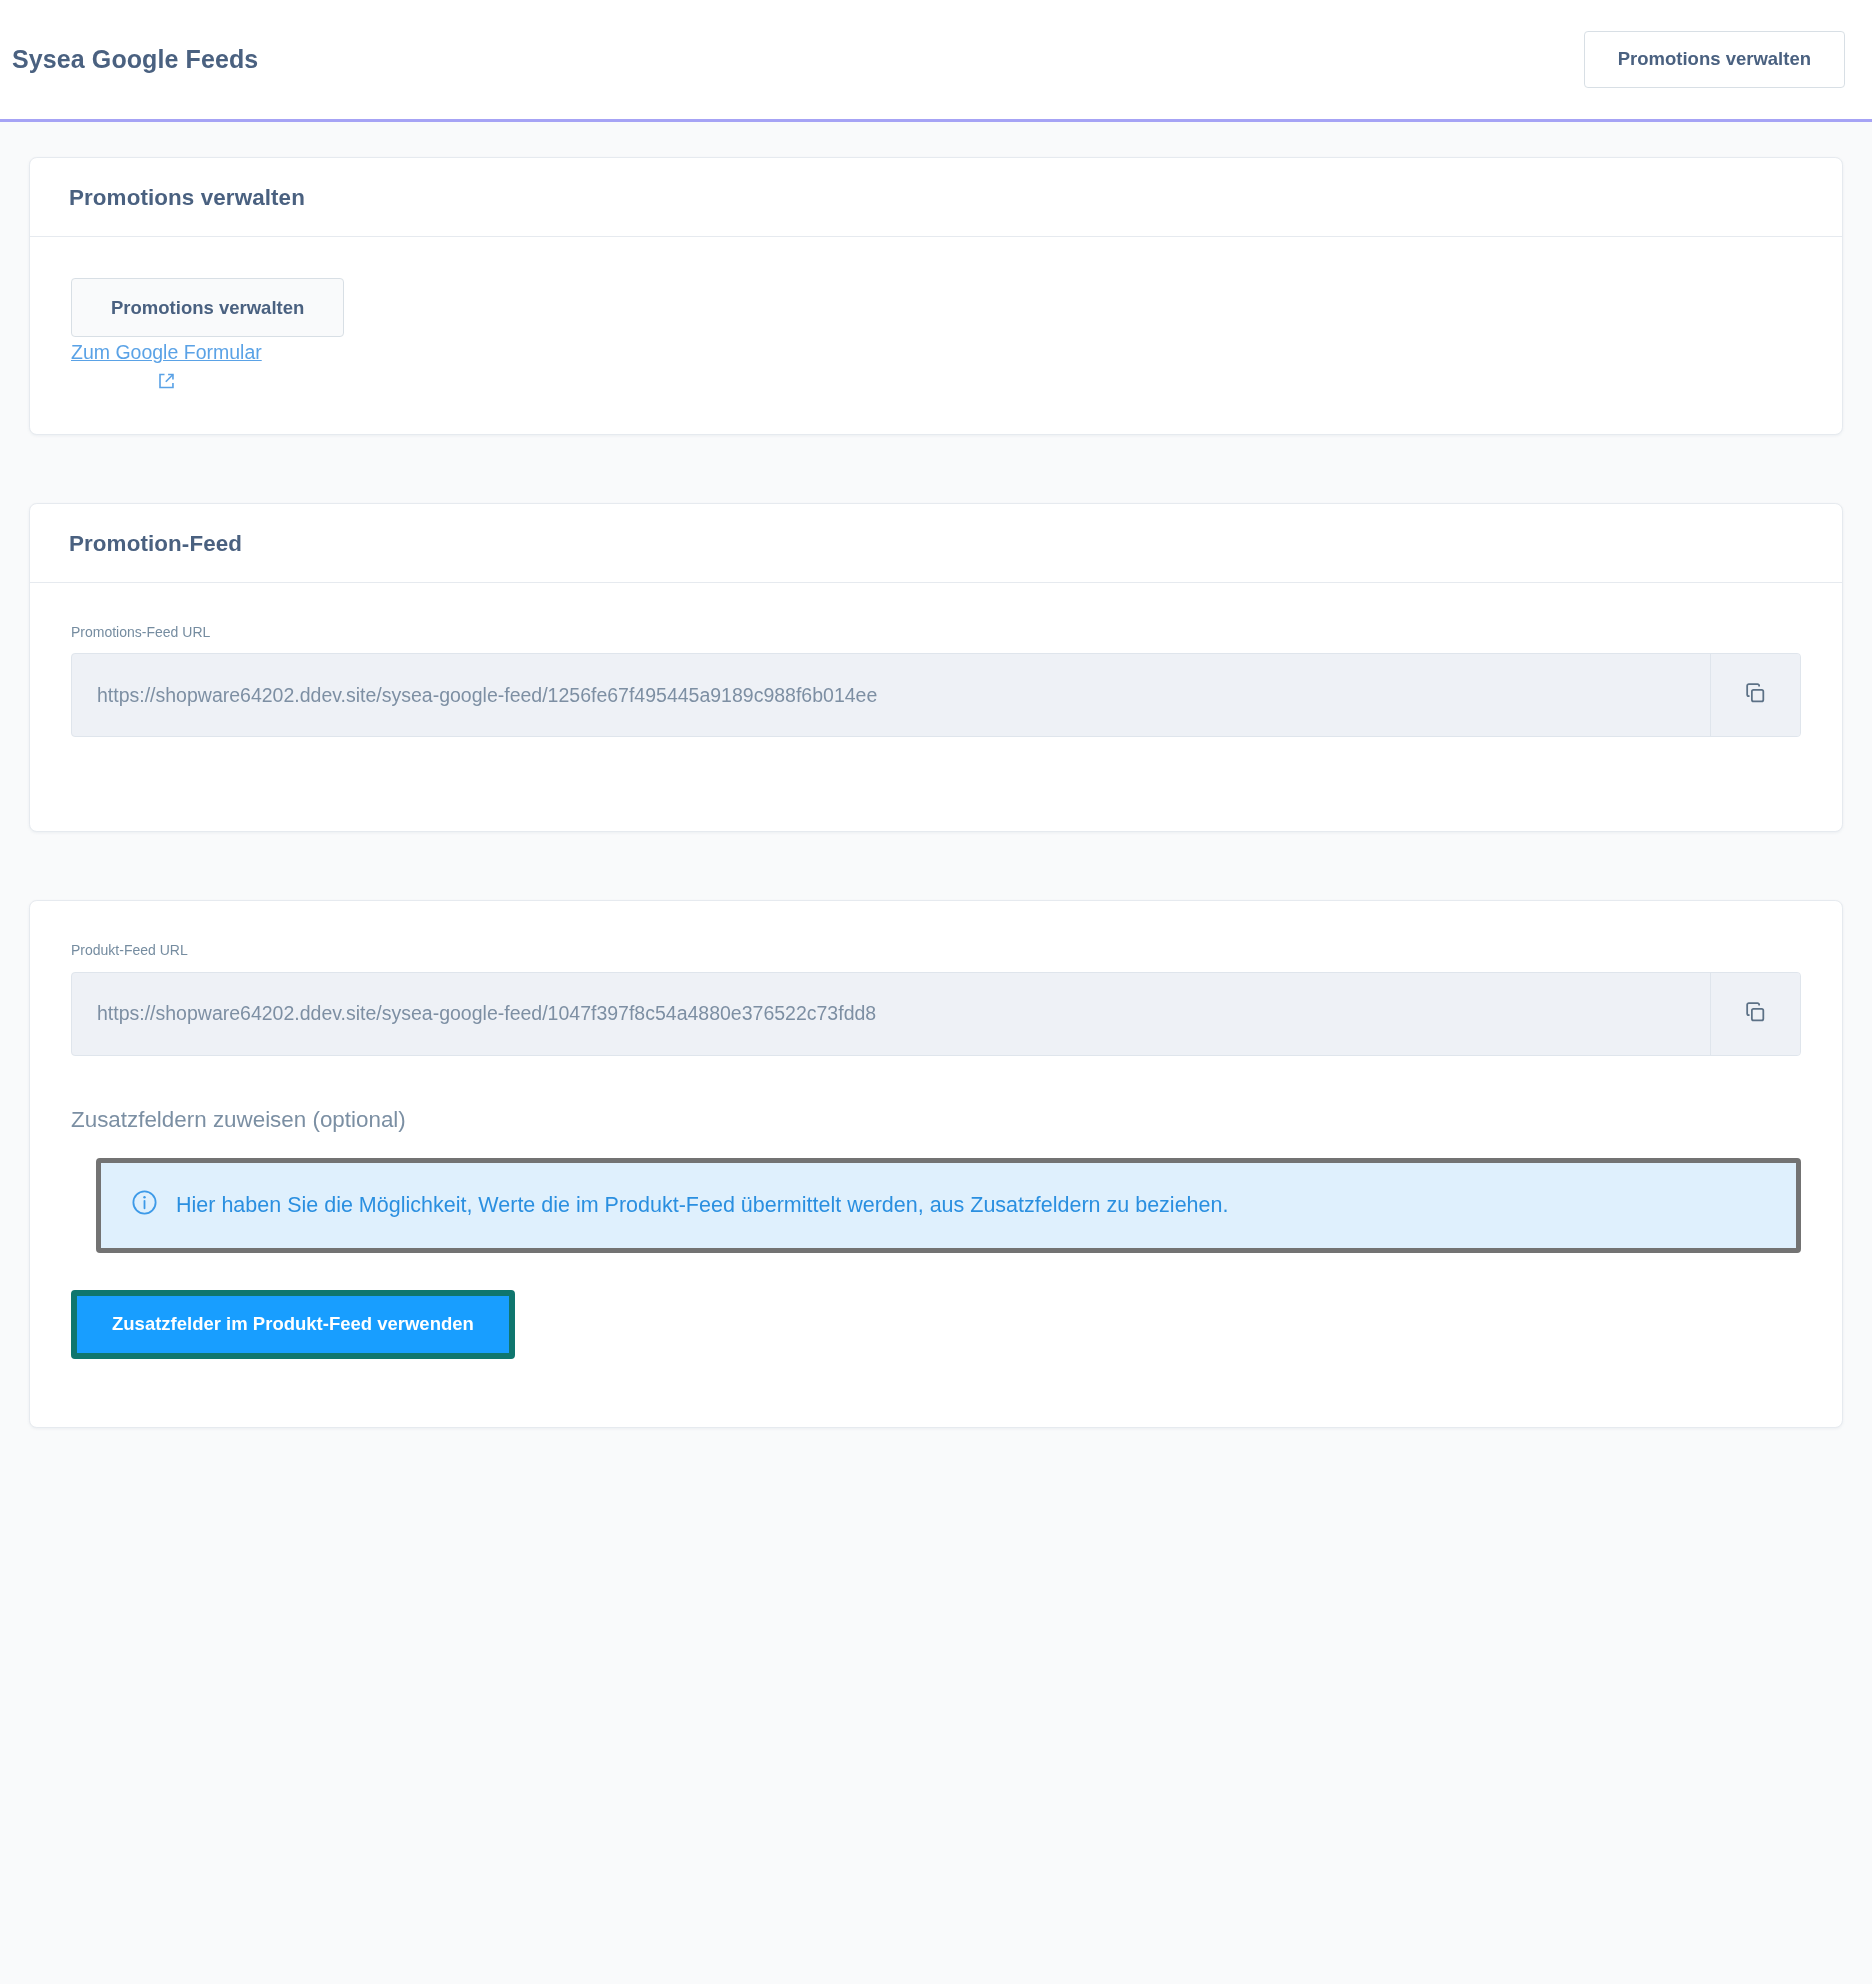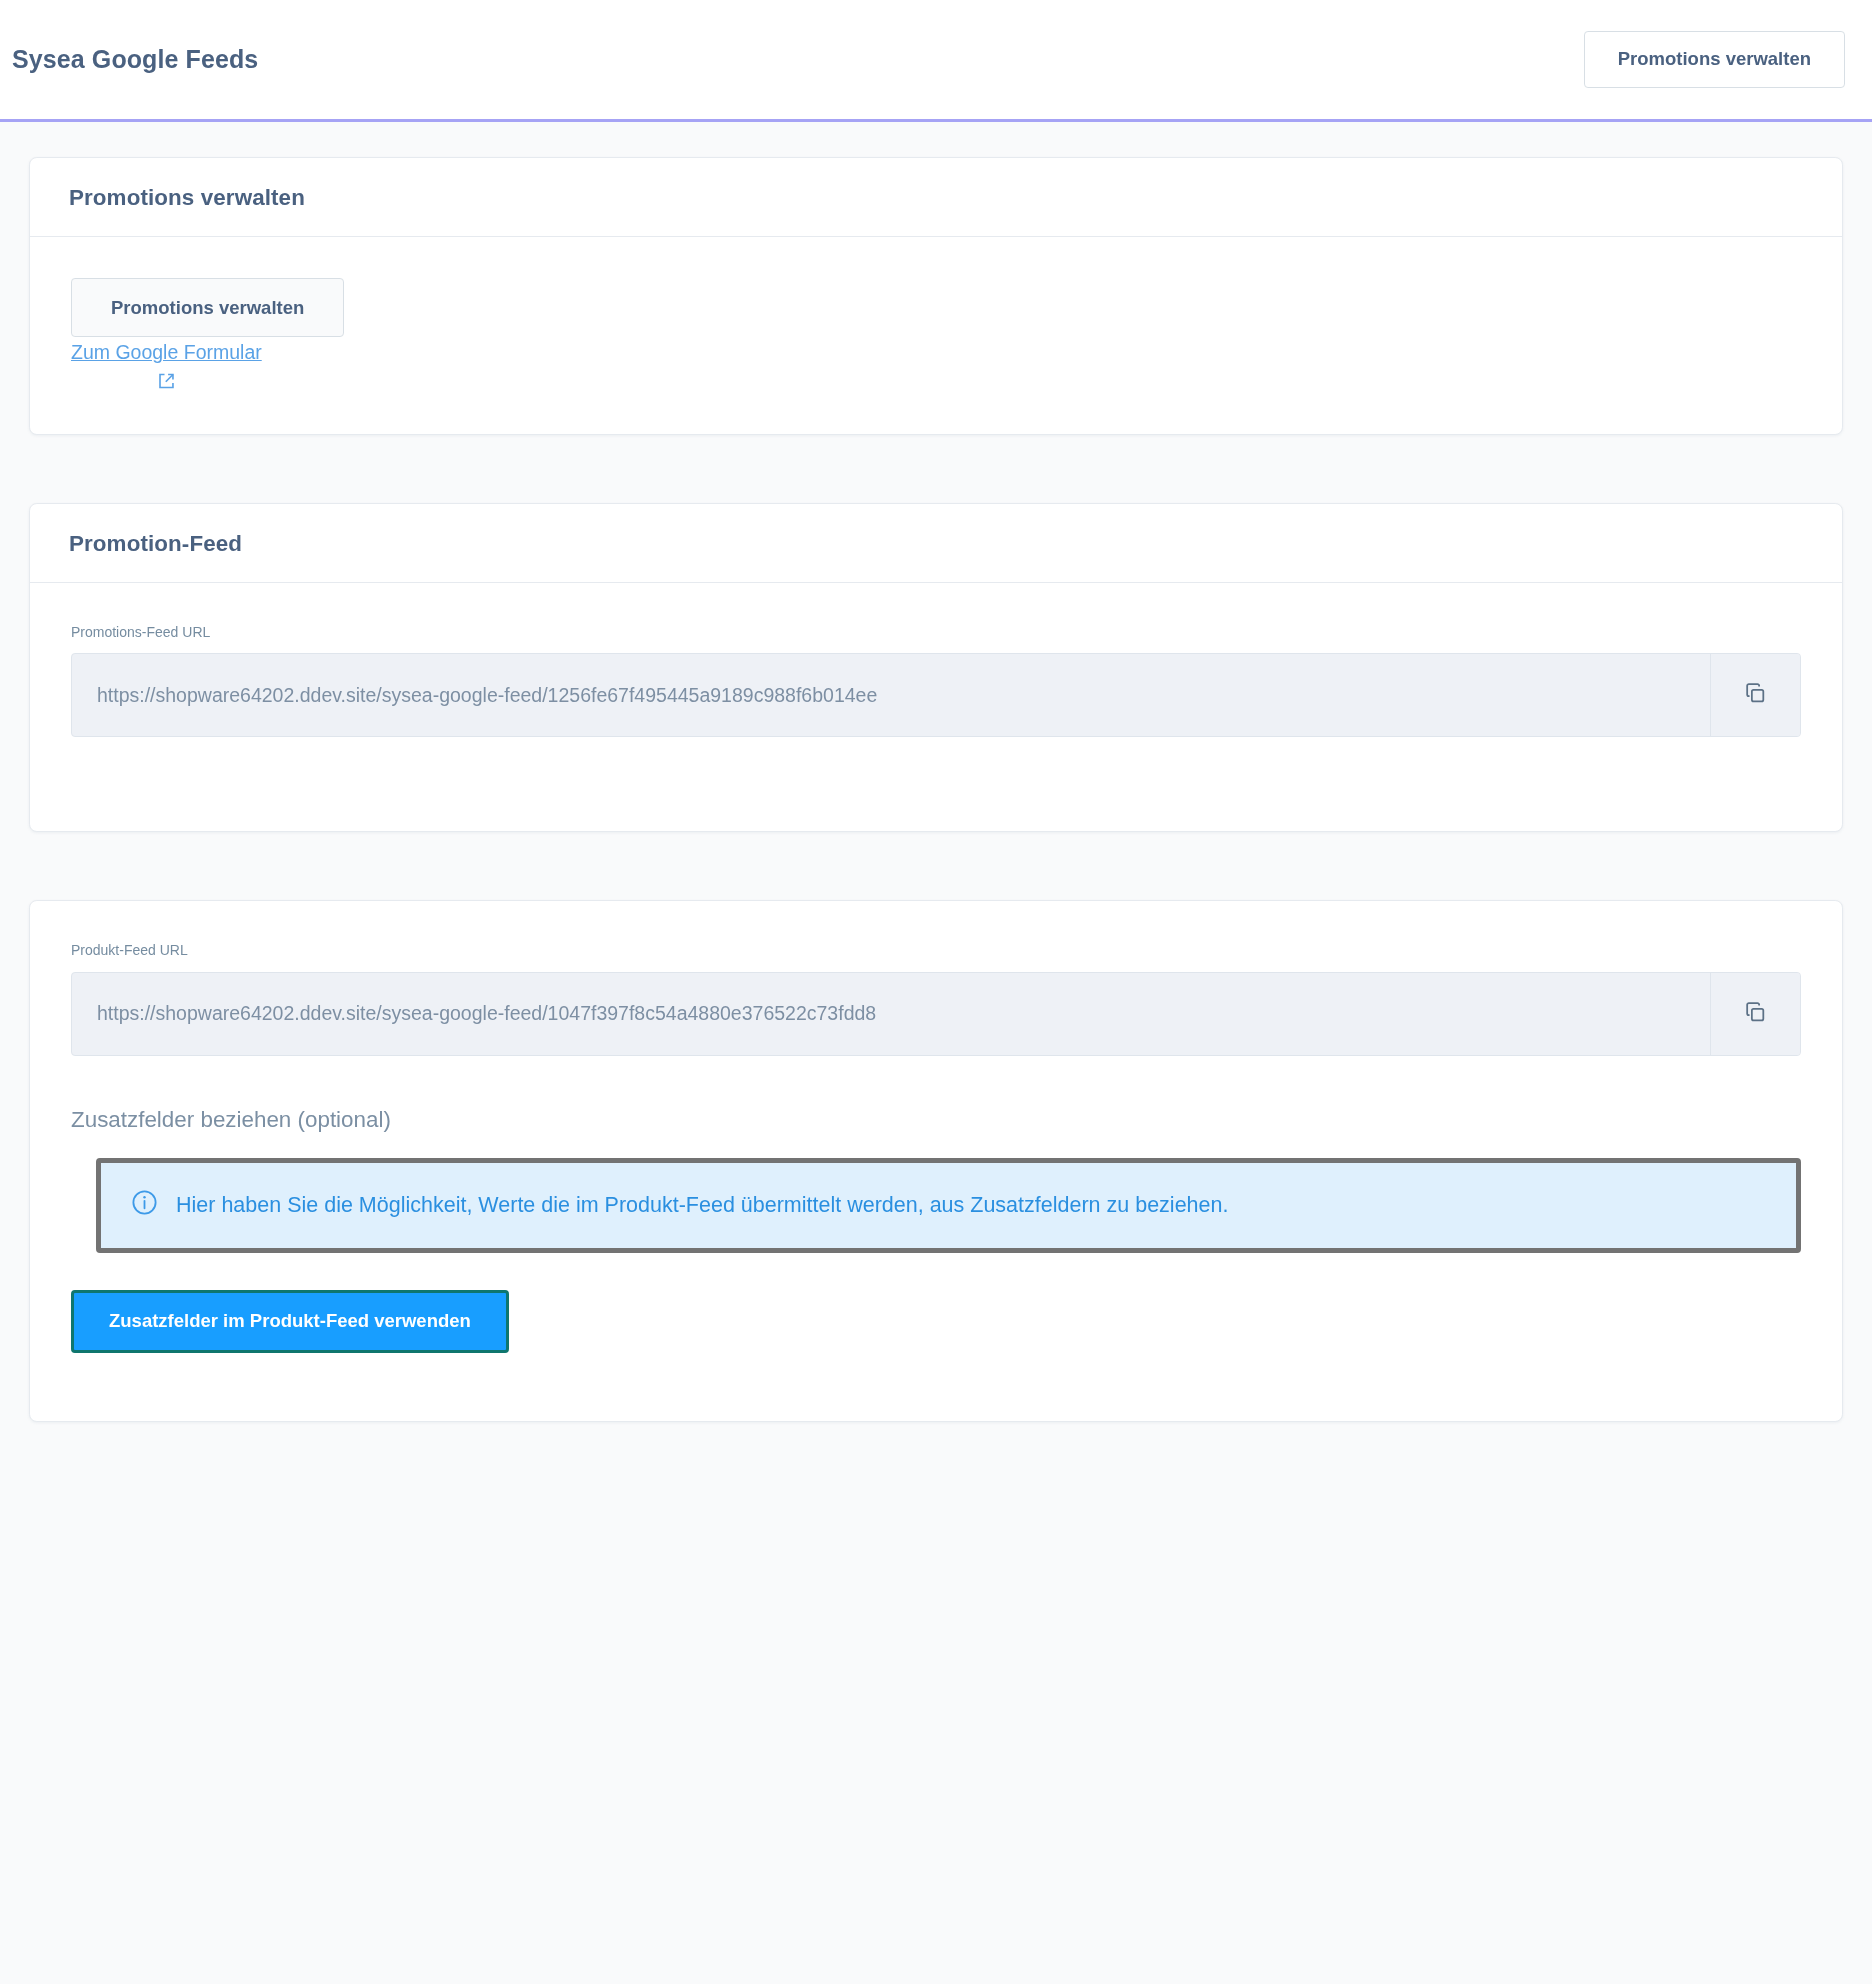--- a/index.html
+++ b/index.html
@@ -90,21 +90,21 @@
     font-family: "Liberation Sans", sans-serif;
     font-size: 18.5px;
     font-weight: bold;
     padding: 18.5px 39px;
     cursor: pointer;
     line-height: 1.1;
   }
   .btn-primary {
     display: inline-block;
     background: #189eff;
-    border: 3px solid #0f766e;
+    border: 6px solid #0f766e;
     border-radius: 3.9px;
     color: #ffffff;
     font-family: "Liberation Sans", sans-serif;
     font-size: 18.5px;
     font-weight: bold;
     padding: 18.5px 35px;
     cursor: pointer;
     line-height: 1.1;
   }
 
@@ -257,21 +257,21 @@
             <span>
               <svg width="25" height="25" viewBox="0 0 24 24" fill="none" stroke="#5c7186" stroke-width="1.7" stroke-linejoin="round">
                 <rect x="8.5" y="8.5" width="11" height="11" rx="1.6"></rect>
                 <path d="M15.5 5.2V4.6a1.6 1.6 0 0 0-1.6-1.6H5.6A1.6 1.6 0 0 0 4 4.6v8.3a1.6 1.6 0 0 0 1.6 1.6h.7"></path>
               </svg>
             </span>
           </button>
         </div>
       </div>
 
-      <label class="sub-label">Zusatzfelder beziehen (optional)</label>
+      <label class="sub-label">Zusatzfeldern zuweisen (optional)</label>
 
       <div class="alert-info">
         <span class="info-icon">
           <svg width="29" height="29" viewBox="0 0 24 24" fill="none" stroke="#3d9ae8" stroke-width="1.5">
             <circle cx="12" cy="12" r="9.2"></circle>
             <circle cx="12" cy="7.6" r="1" fill="#3d9ae8" stroke="none"></circle>
             <path d="M12 10.6v6.2" stroke-linecap="round"></path>
           </svg>
         </span>
         <span class="alert-text">Hier haben Sie die Möglichkeit, Werte die im Produkt-Feed übermittelt werden, aus Zusatzfeldern zu beziehen.</span>

